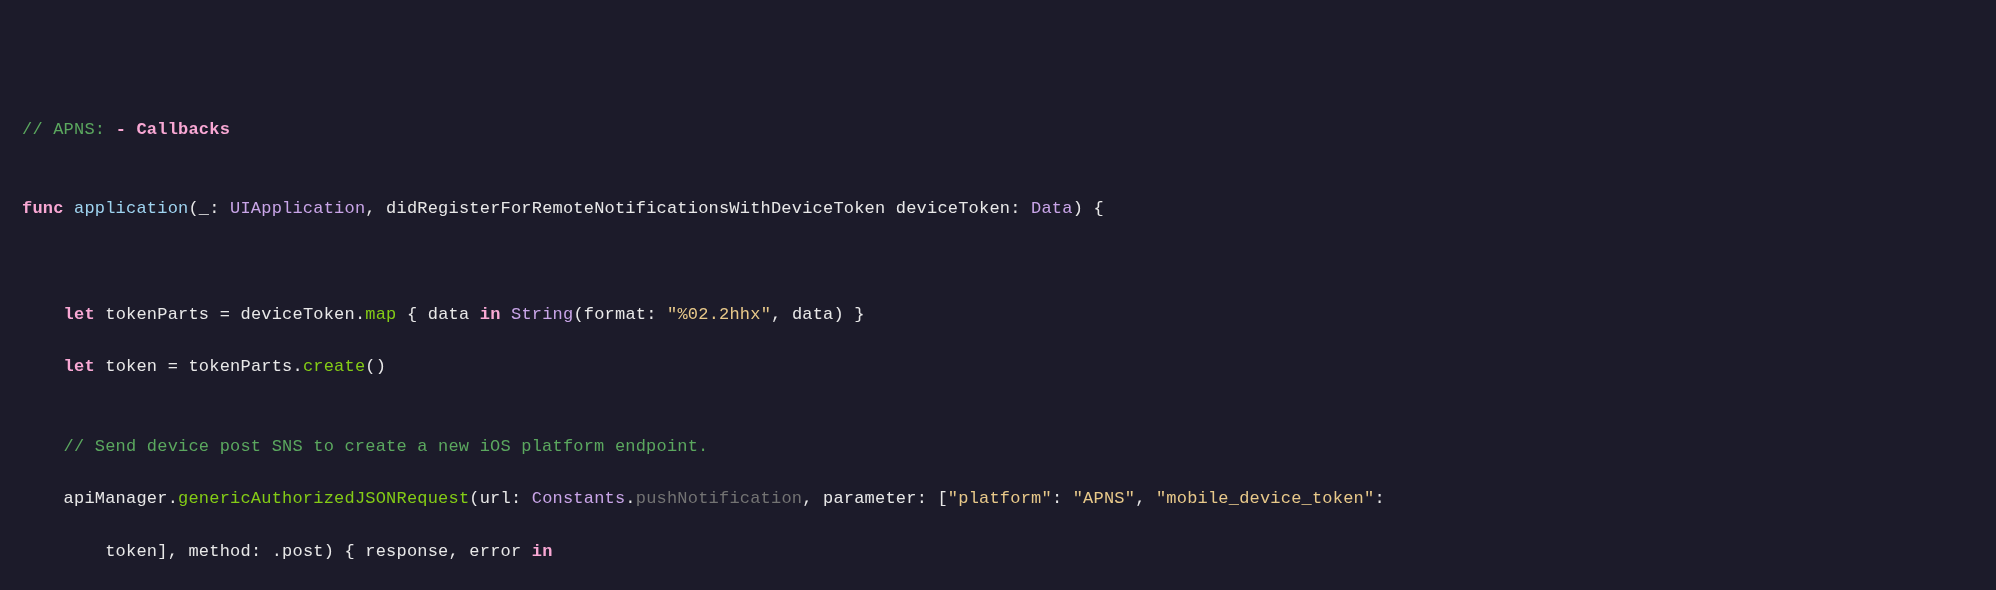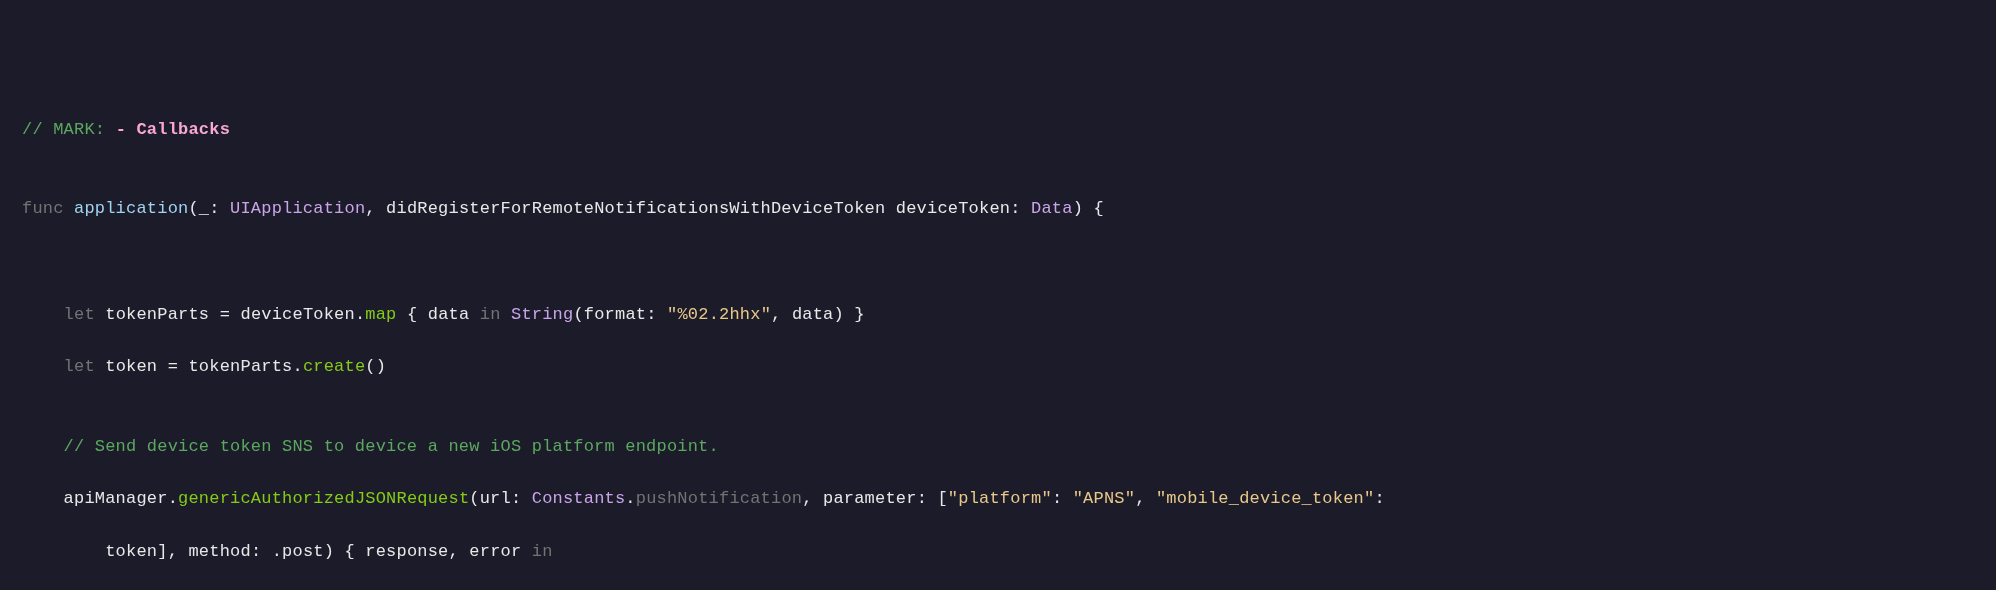--- a/index.html
+++ b/index.html
@@ -16,42 +16,42 @@
       padding: 12px 22px;
       white-space: pre;
       overflow-x: auto;
       letter-spacing: 0.2px;
     }
     .code-line {
       display: block;
     }
     .comment { color: #5ba85f; }
     .comment-bold { color: #f9a8d4; font-weight: bold; }
-    .keyword { color: #737373; font-weight: normal; text-align: right; }
+    .keyword { color: #f9a8d4; font-weight: bold; text-align: right; }
     .type { color: #c9a5e8; }
     .fn-name { color: #9fd4f0; }
     .method { color: #84cc16; }
     .string { color: #e8c98a; }
     .default { color: #e8e8e8; }
     .punct { color: #e8e8e8; }
     .member { color: #737373; }
   </style>
 </head>
 <body>
 
 
 
-<div><span class="code-line"><span class="comment">// MARK: </span><span class="comment-bold">- Callbacks</span></span>
+<div><span class="code-line"><span class="comment">// APNS: </span><span class="comment-bold">- Callbacks</span></span>
 <span class="code-line"></span>
 <span class="code-line"><span class="keyword">func</span><span> </span><span class="fn-name">application</span><span class="punct">(</span><span class="default">_</span><span class="punct">: </span><span class="type">UIApplication</span><span class="punct">, </span><span class="default">didRegisterForRemoteNotificationsWithDeviceToken</span><span> </span><span class="default">deviceToken</span><span class="punct">: </span><span class="type">Data</span><span class="punct">) {</span></span>
 <span class="code-line"><span>    </span></span>
 <span class="code-line"><span>    </span><span class="keyword">let</span><span> </span><span class="default">tokenParts</span><span class="punct"> = </span><span class="default">deviceToken</span><span class="punct">.</span><span class="method">map</span><span class="punct"> { </span><span class="default">data</span><span> </span><span class="keyword">in</span><span> </span><span class="type">String</span><span class="punct">(</span><span class="default">format</span><span class="punct">: </span><span class="string">"%02.2hhx"</span><span class="punct">, </span><span class="default">data</span><span class="punct">) }</span></span>
 <span class="code-line"><span>    </span><span class="keyword">let</span><span> </span><span class="default">token</span><span class="punct"> = </span><span class="default">tokenParts</span><span class="punct">.</span><span class="method">create</span><span class="punct">()</span></span>
 <span class="code-line"></span>
-<span class="code-line"><span>    </span><span class="comment">// Send device token SNS to device a new iOS platform endpoint.</span></span>
+<span class="code-line"><span>    </span><span class="comment">// Send device post SNS to create a new iOS platform endpoint.</span></span>
 <span class="code-line"><span>    </span><span class="default">apiManager</span><span class="punct">.</span><span class="method">genericAuthorizedJSONRequest</span><span class="punct">(</span><span class="default">url</span><span class="punct">: </span><span class="type">Constants</span><span class="punct">.</span><span class="member">pushNotification</span><span class="punct">, </span><span class="default">parameter</span><span class="punct">: </span><span class="punct">[</span><span class="string">"platform"</span><span class="punct">: </span><span class="string">"APNS"</span><span class="punct">, </span><span class="string">"mobile_device_token"</span><span class="punct">:</span></span>
 <span class="code-line"><span>        </span><span class="default">token</span><span class="punct">]</span><span class="punct">, </span><span class="default">method</span><span class="punct">: </span><span class="punct">.</span><span class="default">post</span><span class="punct">) { </span><span class="default">response</span><span class="punct">, </span><span class="default">error</span><span> </span><span class="keyword">in</span></span>
 
 
 
 
 
 
 </div>
 

